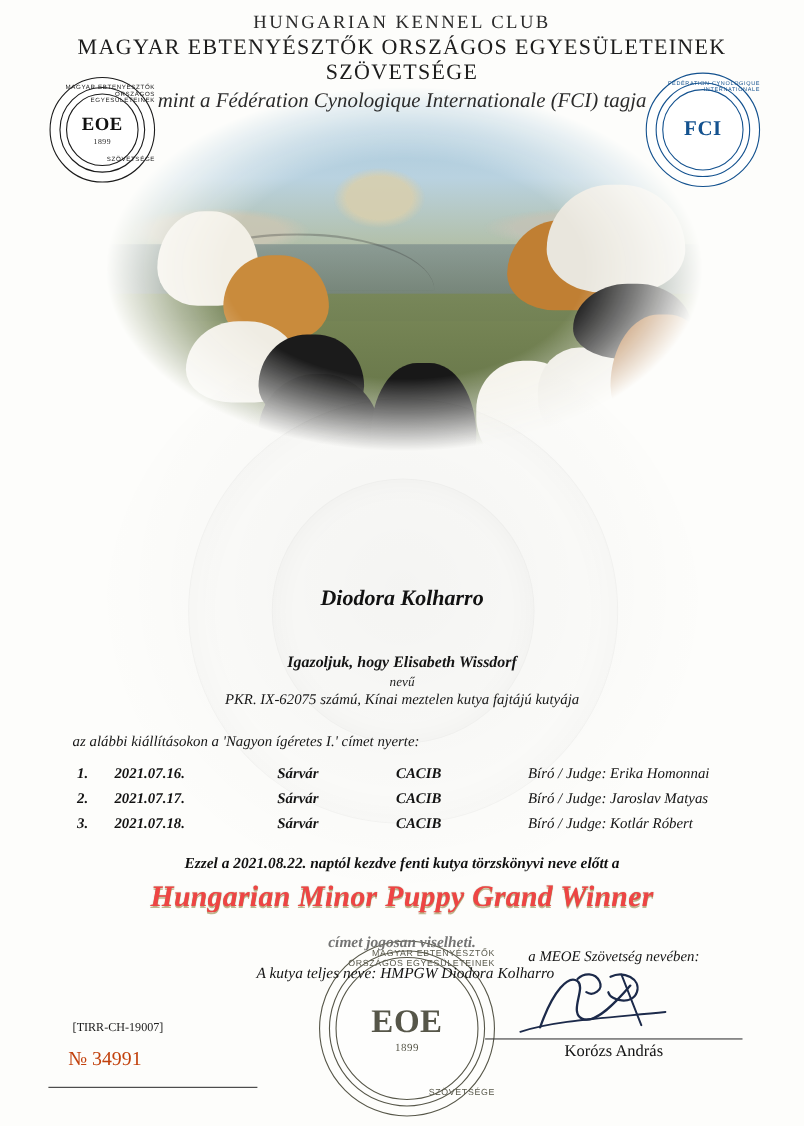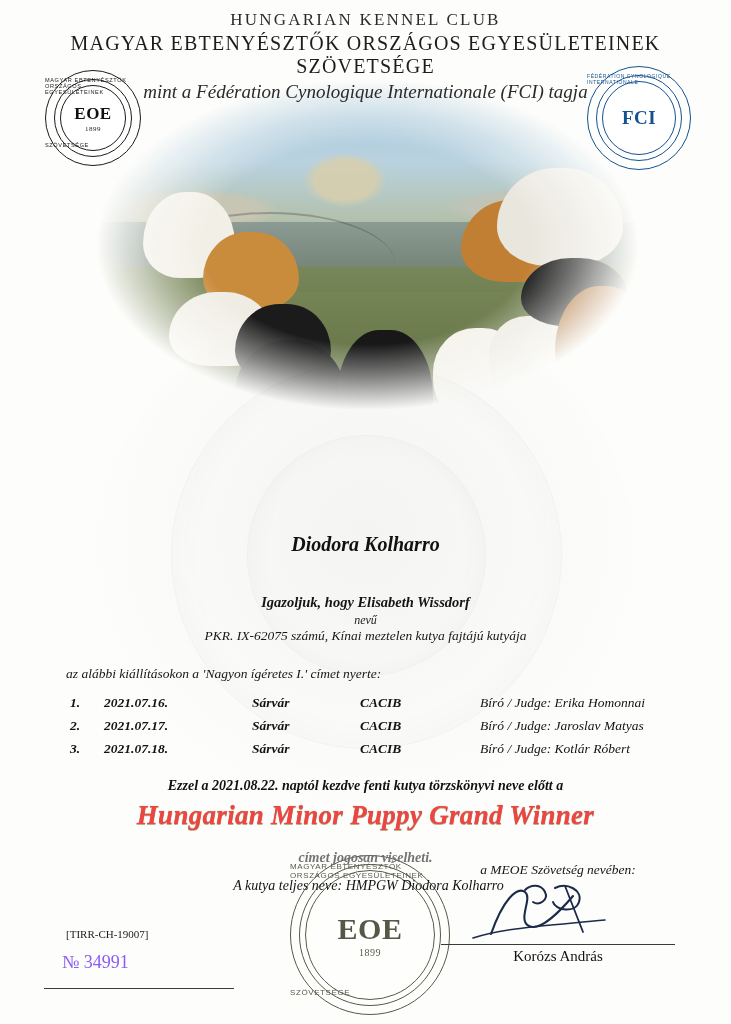--- a/index.html
+++ b/index.html
@@ -138,21 +138,21 @@
   }
   .seal-core .small {
     font-size: 7px;
     letter-spacing: 0.5px;
     color: #222;
     margin-top: 1px;
   }
   .seal-arc {
     position: absolute;
     left: 0; right: 0;
-    text-align: left;
+    text-align: right;
     font-size: 5.6px;
     letter-spacing: 0.6px;
     color: #1b1b1b;
     font-family: "Liberation Sans", sans-serif;
   }
   .fci .seal-arc { color: #14528f; font-size: 5px; }
   .arc-top { top: 7px; }
   .arc-bottom { bottom: 18px; }
 
   
@@ -380,21 +380,21 @@
     margin-top: 1px;
   }
 
   
   .serial {
     position: absolute;
     left: 62px;
     top: 952px;
     z-index: 3;
     font-size: 18px;
-    color: #8b5cf6;
+    color: #c2410c;
     font-family: "Liberation Serif", serif;
   }
   .serial-rule {
     position: absolute;
     left: 44px;
     top: 988px;
     width: 190px;
     border-top: 1px solid #3a3a3a;
     z-index: 3;
   }

